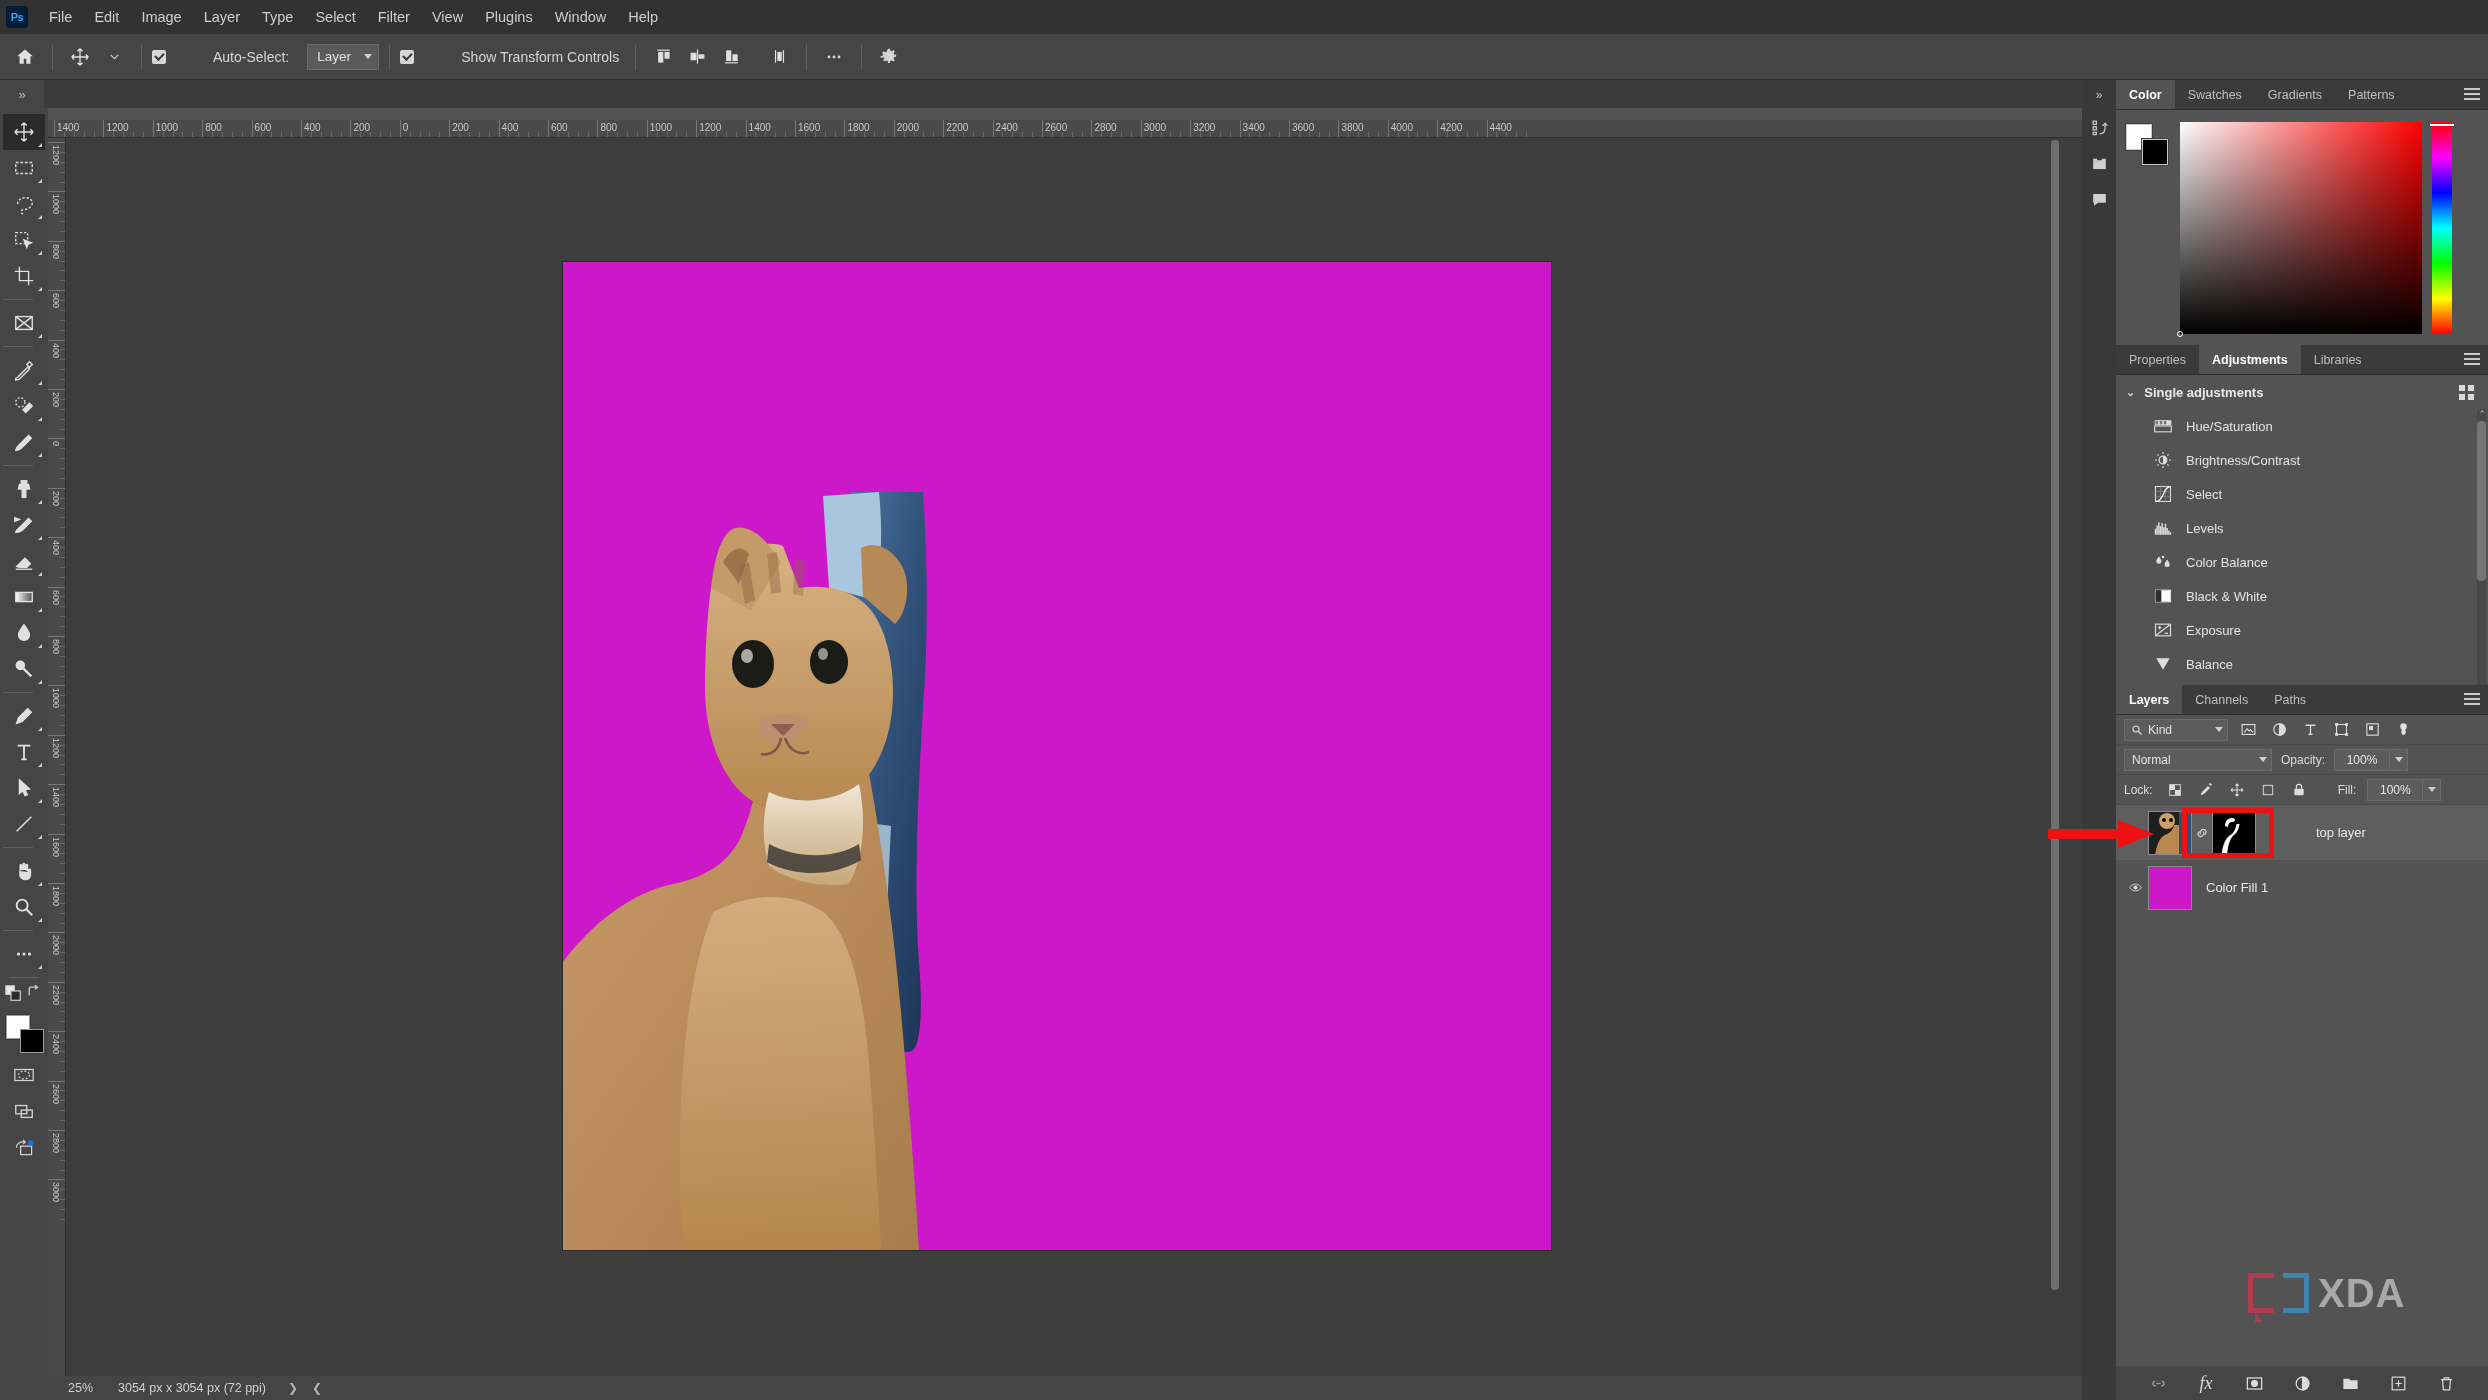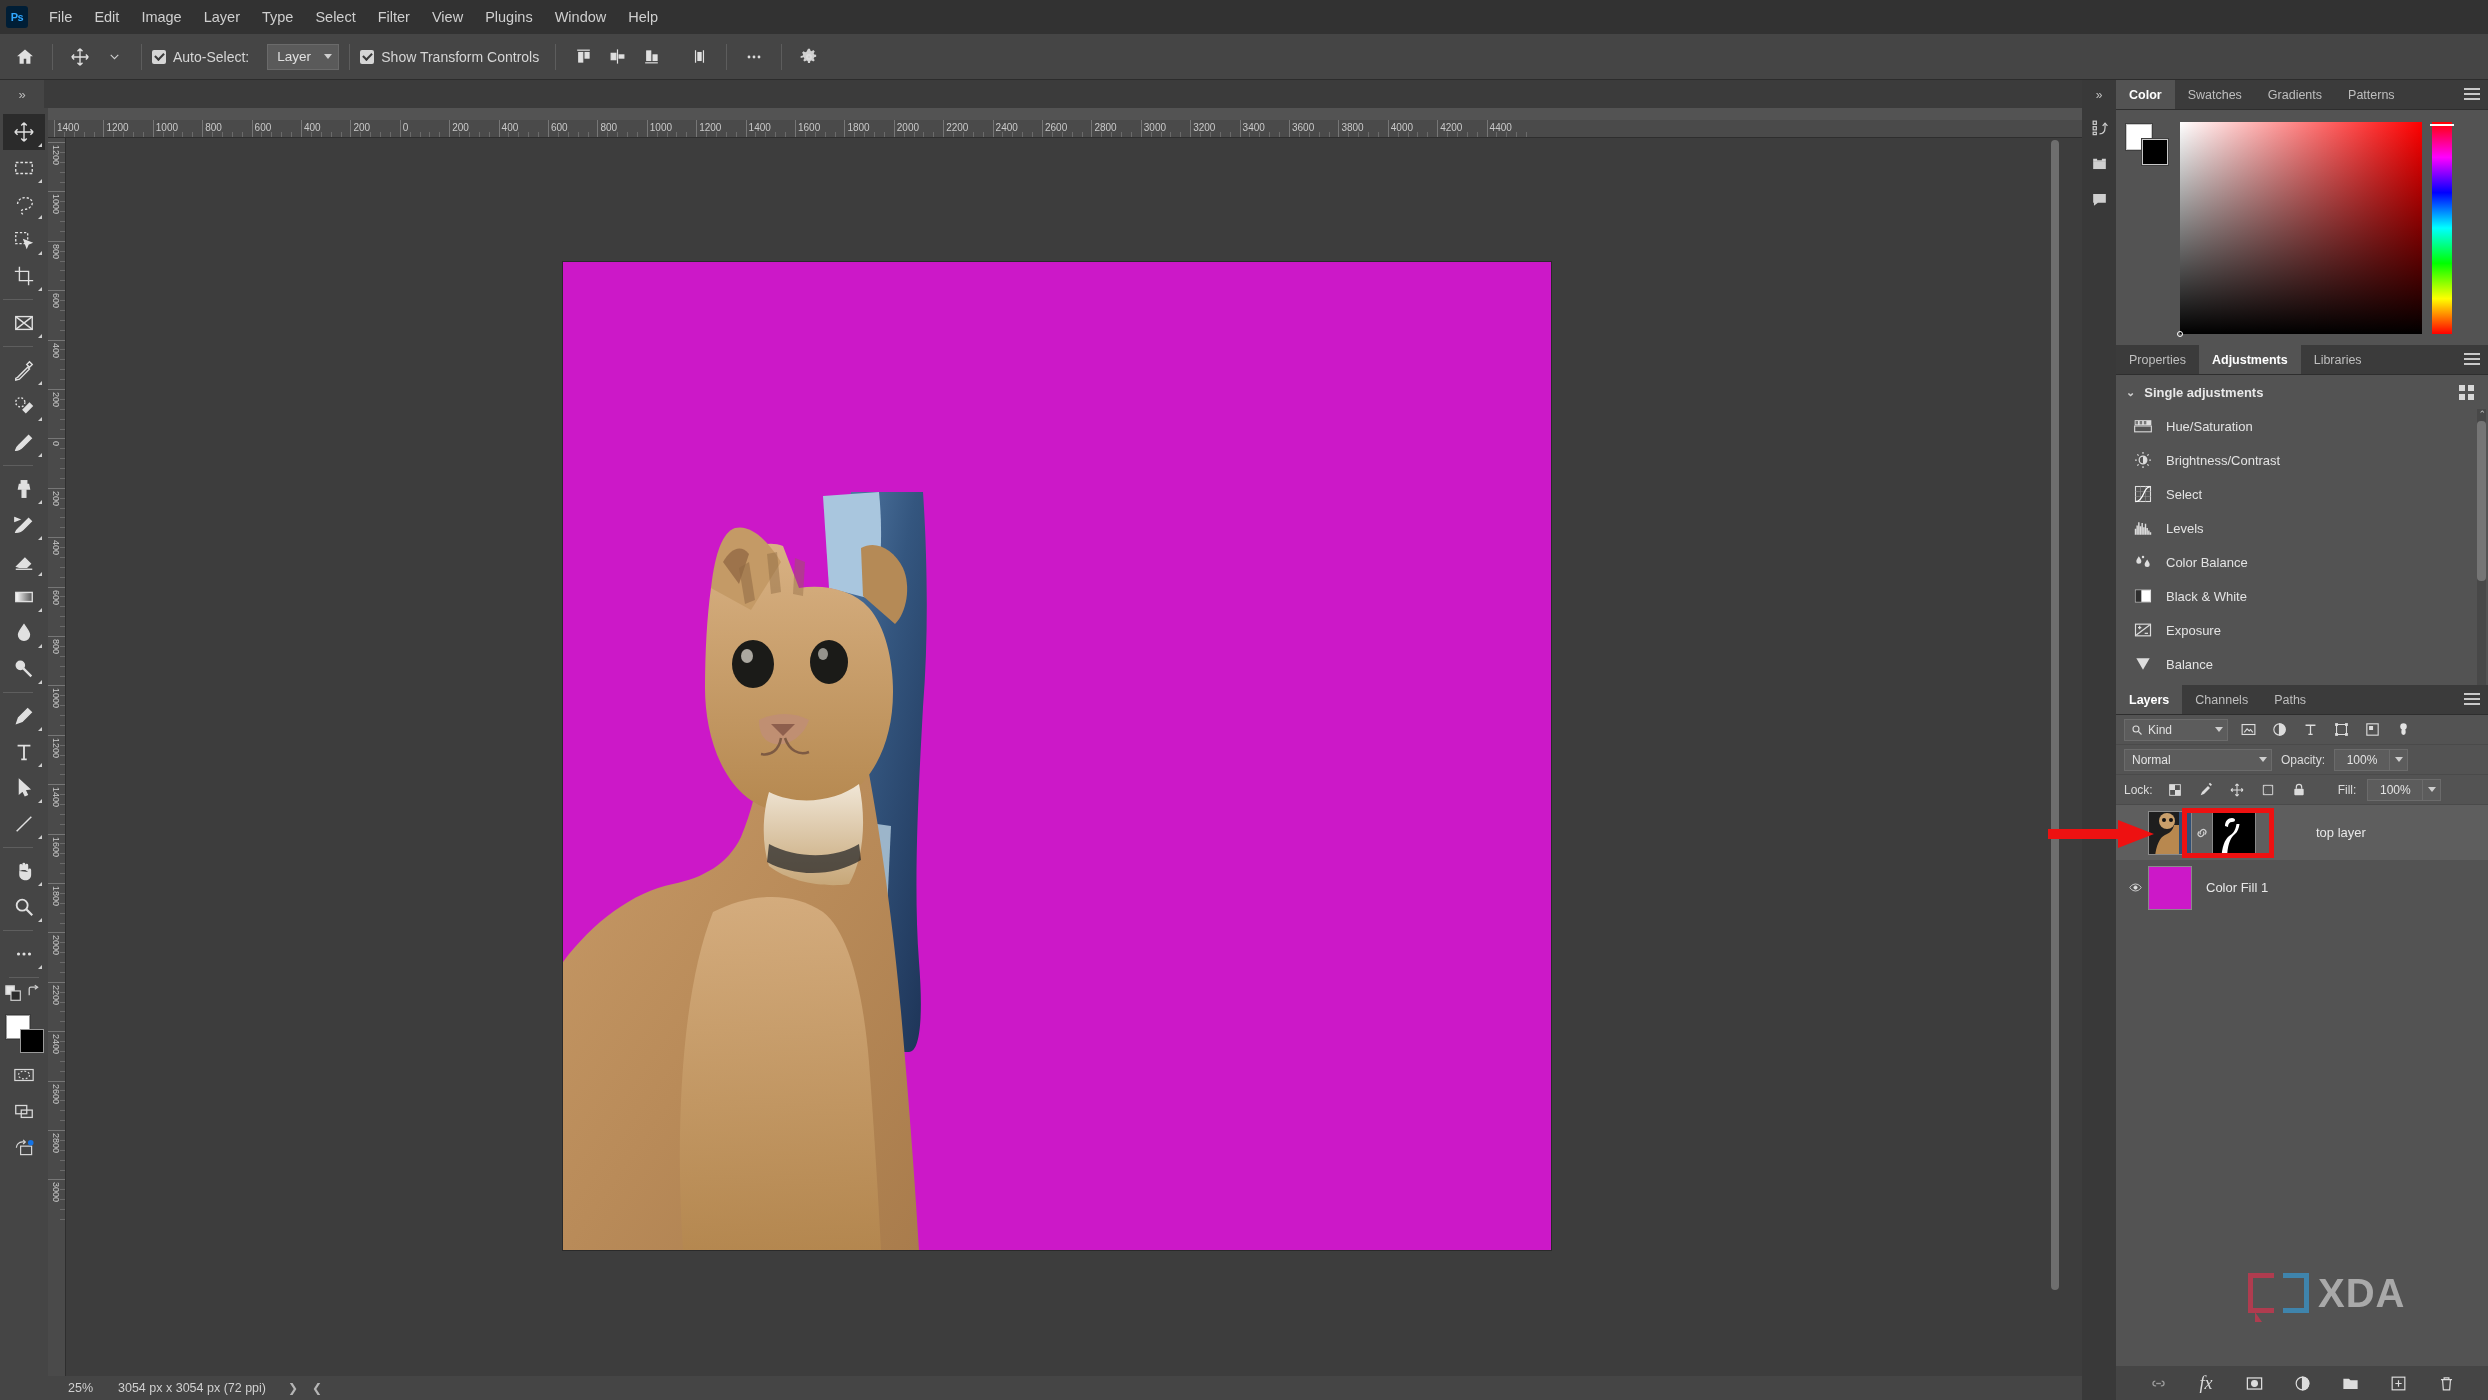--- a/index.html
+++ b/index.html
@@ -28,21 +28,21 @@
   }
 
   
   .optionsbar {
     position:absolute; left:0; top:34px; width:2488px; height:46px;
     background:#454545; display:flex; align-items:center; border-bottom:1px solid #2c2c2c;
   }
   .ob-sep { width:1px; height:26px; background:#5d5d5d; margin:0 10px; }
   .ob-btn { display:flex; align-items:center; justify-content:center;
             width:34px; height:34px; cursor:default; }
-  .ob-label { font-size:14px; color:#d6d6d6; margin-right:6px; white-space:nowrap; }
+  .ob-label { font-size:14px; color:#d6d6d6; margin-right:6px; white-space:nowrap;margin-left:40px; }
   .chk {
     width:14px; height:14px; border-radius:2px; background:#d6d6d6;
     display:inline-flex; align-items:center; justify-content:center;
     margin-right:7px; flex:none;
   }
   .chk:after { content:""; width:7px; height:4px; border-left:2px solid #3a3a3a;
                border-bottom:2px solid #3a3a3a; transform:rotate(-45deg) translate(1px,-1px); }
   .ob-select {
     background:#5a5a5a; border:1px solid #6a6a6a; height:26px; min-width:72px;
     display:flex; align-items:center; justify-content:space-between;
@@ -194,21 +194,21 @@
   .adj-panel { background:#535353; height:365px; position:relative; }
   .adj-head {
     display:flex; align-items:center; height:34px; padding:0 10px;
     font-size:13px; color:#e8e8e8; font-weight:bold;
   }
   .adj-chev { margin-right:9px; font-size:11px; color:#cfcfcf; }
   .grid-ic { position:absolute; right:14px; top:10px; width:15px; height:15px;
              display:grid; grid-template-columns:6px 6px; grid-template-rows:6px 6px; gap:3px; }
   .grid-ic i { background:#d8d8d8; display:block; }
   .adj-item {
-    display:flex; align-items:center; height:34px; padding-left:17px; cursor:default;
+    display:flex; align-items:center; height:34px; padding-left:37px; cursor:default;
   }
   .adj-ic { width:20px; height:20px; margin-right:13px; flex:none; }
   .adj-txt { font-size:13px; color:#e3e3e3; }
   .adj-scroll { position:absolute; right:2px; top:34px; width:9px; height:320px; background:#484848; }
   .adj-thumb { position:absolute; right:2px; top:46px; width:9px; height:160px;
                background:#757575; border-radius:4px; }
   .adj-up { position:absolute; right:2px; top:34px; font-size:9px; color:#c0c0c0; }
 
   
   .layers-panel { background:#535353; position:absolute; top:605px; left:0;

